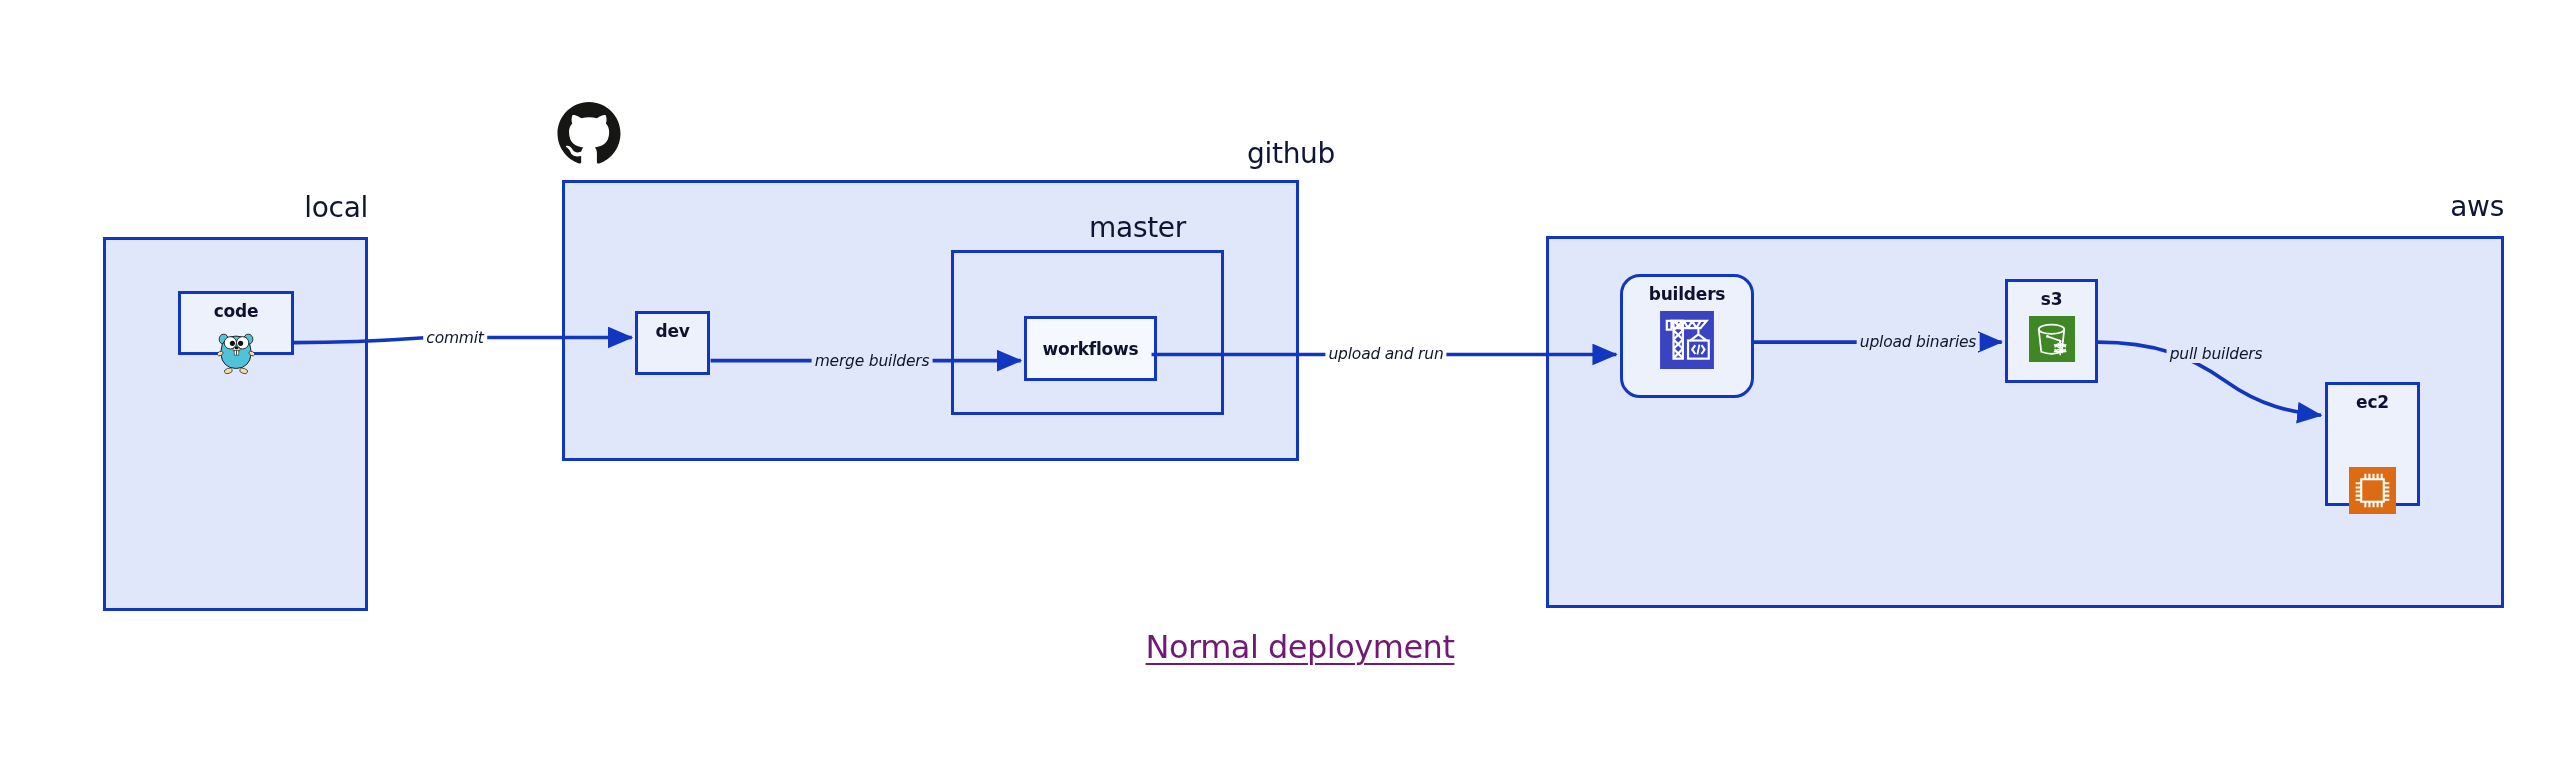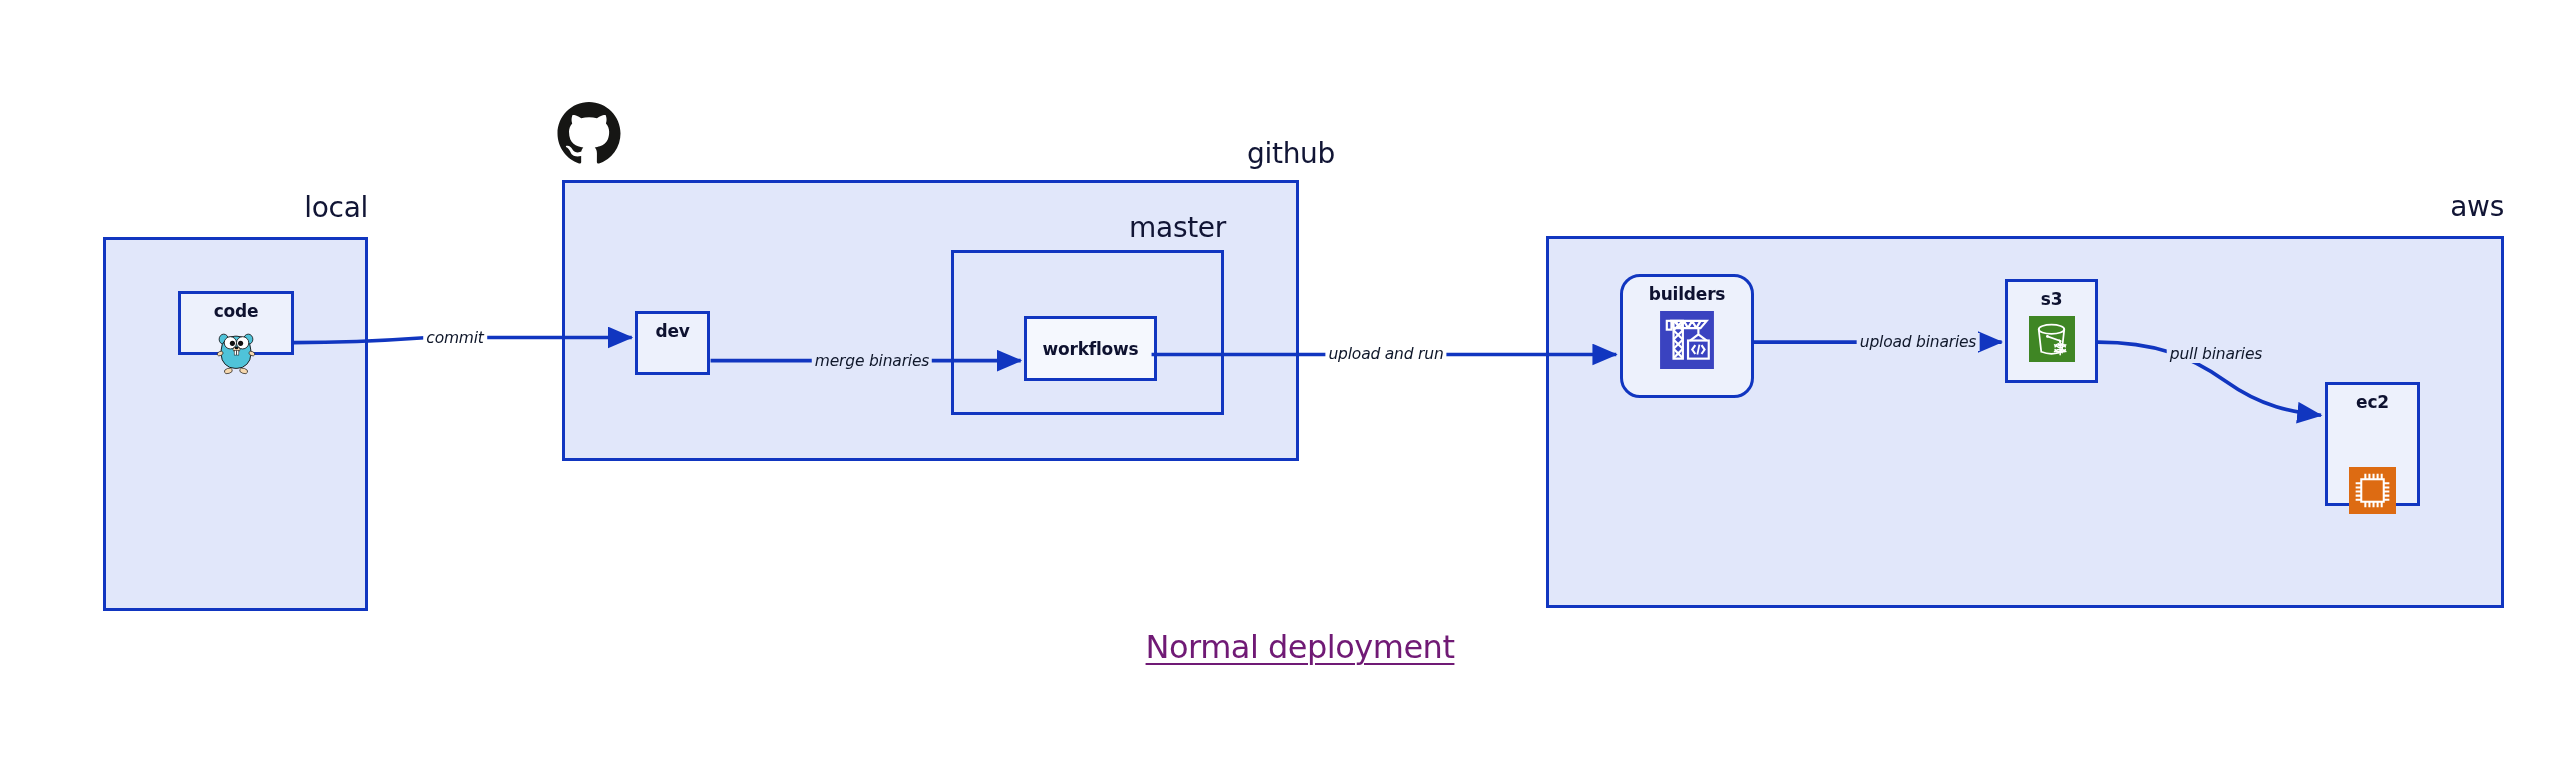--- a/index.html
+++ b/index.html
@@ -144,21 +144,21 @@
     </svg>
   </div>
 
   <div class="group-label" style="left:1077px; top:137px; width:258px;">github</div>
   <div class="group-box" style="left:562px; top:180px; width:737px; height:281px;"></div>
 
   <div class="node-box" style="left:635px; top:311px; width:75px; height:64px;">
     <div class="node-label">dev</div>
   </div>
 
-  <div class="group-label" style="left:958px; top:211px; width:268px;">master</div>
+  <div class="group-label" style="left:918px; top:211px; width:268px;">master</div>
   <div class="group-box" style="left:951px; top:250px; width:273px; height:165px;"></div>
 
   <div class="node-box" style="left:1024px; top:316px; width:133px; height:65px;
               justify-content:center; background:#F5F8FE;">
     <div class="node-label" style="margin-top:0;">workflows</div>
   </div>
 
   <div class="group-label" style="left:1546px; top:190px; width:958px;">aws</div>
   <div class="group-box" style="left:1546px; top:236px; width:958px; height:372px;"></div>
 
@@ -247,24 +247,24 @@
 
     <path d="M2235 688 L 3137 688" stroke="#1136C0" stroke-width="7" fill="none" marker-end="url(#arrow)"></path>
 
     <path d="M3404 664 L 3885 664" stroke="#1136C0" stroke-width="7" fill="none" marker-end="url(#arrow)"></path>
 
     <path d="M4072 664 C 4180 664, 4250 690, 4320 740 C 4390 790, 4450 800, 4505 806" stroke="#1136C0" stroke-width="7" fill="none" marker-end="url(#arrow)"></path>
   </svg>
 
   <div class="edge-label on-white" style="left:455px; top:338px;">commit</div>
 
-  <div class="edge-label on-lav" style="left:872px; top:361px;">merge binaries</div>
+  <div class="edge-label on-lav" style="left:872px; top:361px;">merge builders</div>
 
   <div class="edge-label on-white" style="left:1386px; top:354px;">upload and run</div>
 
   <div class="edge-label on-lav" style="left:1878px; top:342px;margin-left:40px;">upload binaries</div>
 
-  <div class="edge-label on-lav" style="left:2216px; top:354px;">pull binaries</div>
+  <div class="edge-label on-lav" style="left:2216px; top:354px;">pull builders</div>
 
   <div id="diagram-title" style="left:1300px; top:628px;">Normal deployment</div>
 
 </div>
 
 
 </body></html>

